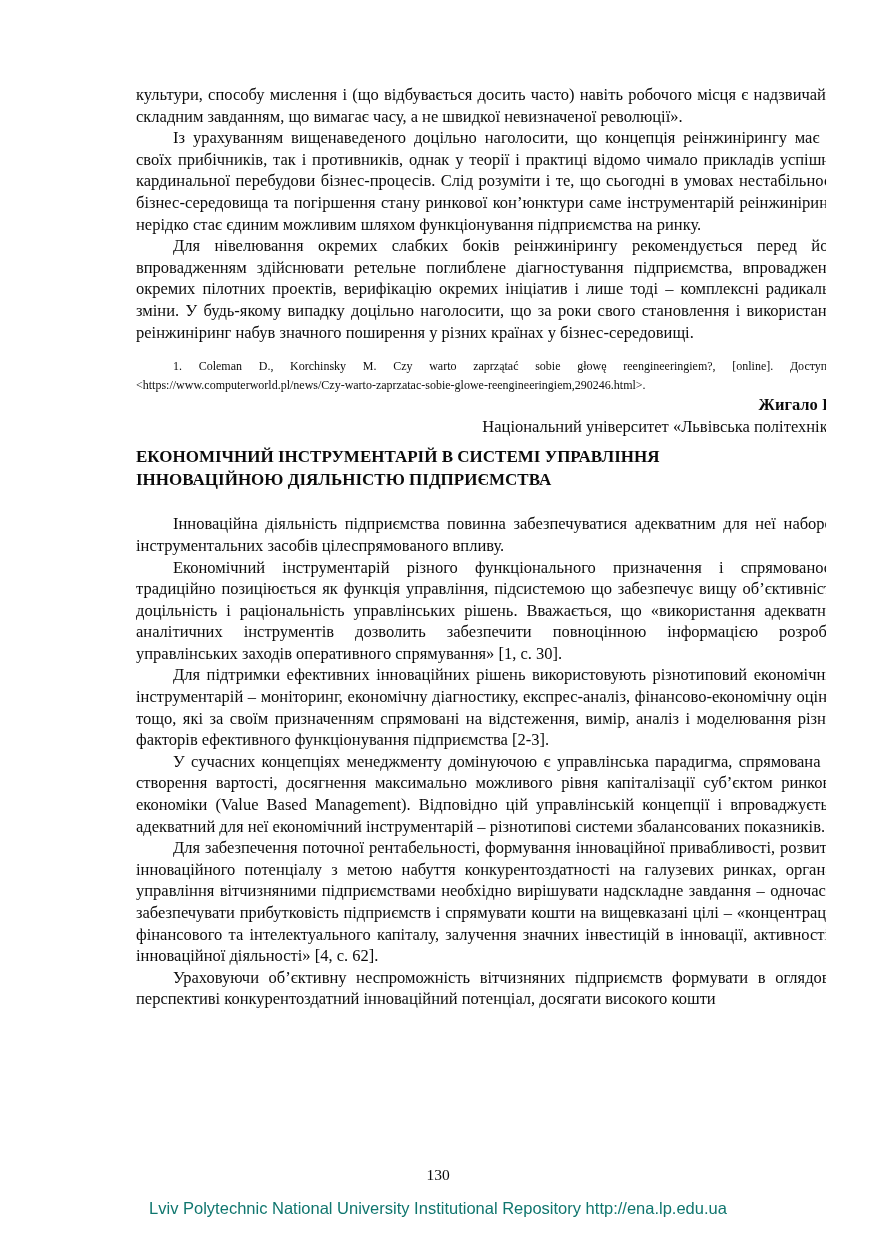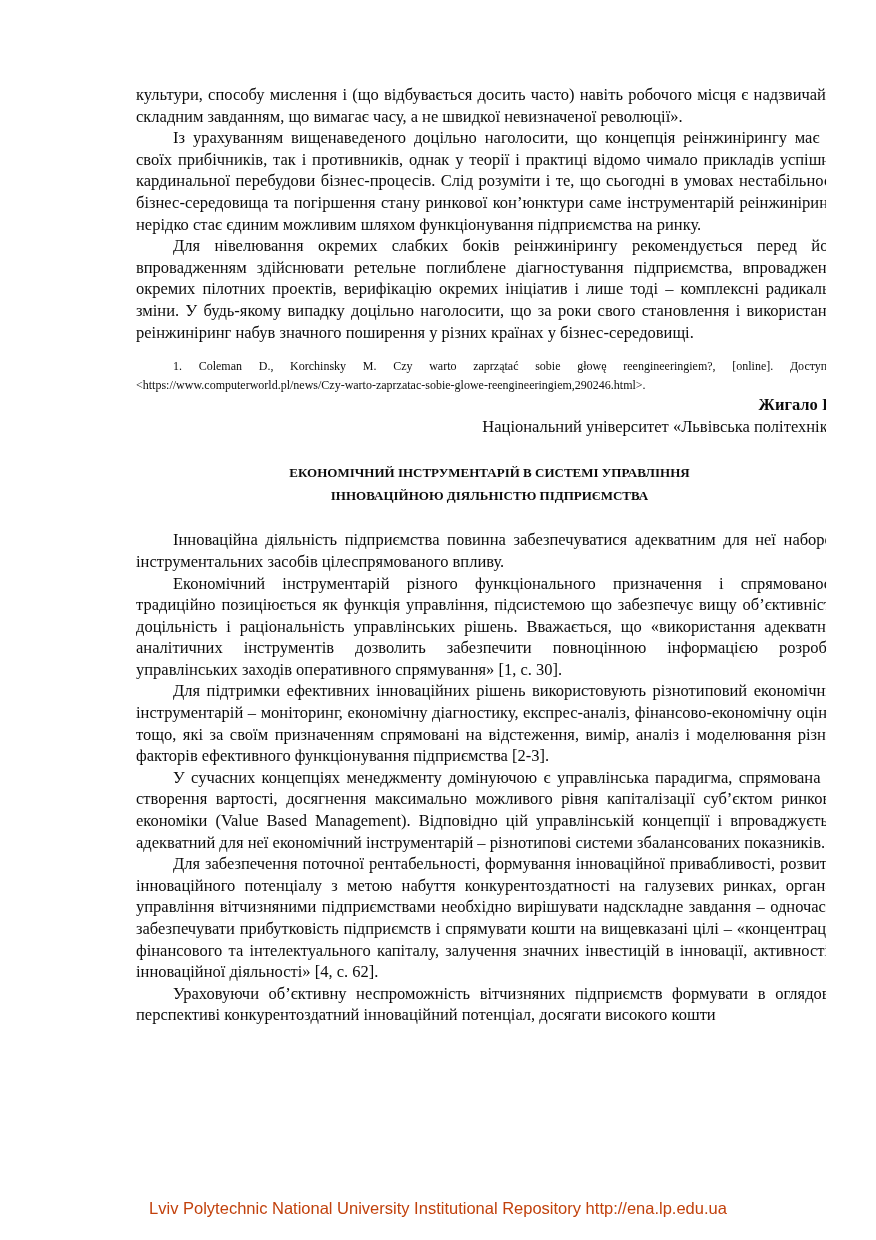--- a/index.html
+++ b/index.html
@@ -34,44 +34,44 @@
     text-align: justify;
     text-indent: 37px;
   }
   .author-block {
     text-align: right;
     font-size: 16.5px;
     line-height: 21.6px;
   }
   .author { font-weight: bold; }
   .title {
-    margin-top: 24px;
+    margin-top: 8px;
     margin-bottom: 22px;
-    text-align: center;
-    font-size: 13px;
+    text-align: left;
+    font-size: 17px;
     line-height: 23px;
     font-weight: bold;
   }
   .title-line { display: block; }
   .page-number {
     position: absolute;
     left: 0; right: 0;
     bottom: 56px;
     text-align: center;
     font-size: 15.5px;
     color: #0b0b0b;
   }
   .page-footer {
     position: absolute;
     left: 0; right: 0;
     bottom: 22px;
     text-align: center;
     font-family: "Liberation Sans", sans-serif;
     font-size: 16.5px;
-    color: #c2410c;
+    color: #0f766e;
   }
 </style>
 </head>
 <body>
 
 <div class="page">
   <div class="content">
 
     <section>
       <p class="body-par no-indent">культури, способу мислення і (що відбувається досить часто) навіть робочого місця є надзвичайно складним завданням, що вимагає часу, а не швидкої невизначеної революції».</p>
@@ -97,14 +97,15 @@
       <p class="body-par">Інноваційна діяльність підприємства повинна забезпечуватися адекватним для неї набором інструментальних засобів цілеспрямованого впливу.</p>
       <p class="body-par">Економічний інструментарій різного функціонального призначення і спрямованості традиційно позиціюється як функція управління, підсистемою що забезпечує вищу об’єктивність, доцільність і раціональність управлінських рішень. Вважається, що «використання адекватних аналітичних інструментів дозволить забезпечити повноцінною інформацією розробку управлінських заходів оперативного спрямування» [1, с. 30].</p>
       <p class="body-par">Для підтримки ефективних інноваційних рішень використовують різнотиповий економічний інструментарій – моніторинг, економічну діагностику, експрес-аналіз, фінансово-економічну оцінку тощо, які за своїм призначенням спрямовані на відстеження, вимір, аналіз і моделювання різних факторів ефективного функціонування підприємства [2-3].</p>
       <p class="body-par">У сучасних концепціях менеджменту домінуючою є управлінська парадигма, спрямована на створення вартості, досягнення максимально можливого рівня капіталізації суб’єктом ринкової економіки (Value Based Management). Відповідно цій управлінській концепції і впроваджується адекватний для неї економічний інструментарій – різнотипові системи збалансованих показників.</p>
       <p class="body-par">Для забезпечення поточної рентабельності, формування інноваційної привабливості, розвитку інноваційного потенціалу з метою набуття конкурентоздатності на галузевих ринках, органам управління вітчизняними підприємствами необхідно вирішувати надскладне завдання – одночасно забезпечувати прибутковість підприємств і спрямувати кошти на вищевказані цілі – «концентрацію фінансового та інтелектуального капіталу, залучення значних інвестицій в інновації, активності в інноваційної діяльності» [4, с. 62].</p>
       <p class="body-par">Ураховуючи об’єктивну неспроможність вітчизняних підприємств формувати в оглядовій перспективі конкурентоздатний інноваційний потенціал, досягати високого кошти</p>
     </section>
 
   </div>
 
+  <div class="page-number">130</div>
   <div class="page-footer">Lviv Polytechnic National University Institutional Repository http://ena.lp.edu.ua</div>
 </div>
 
 </body></html>

